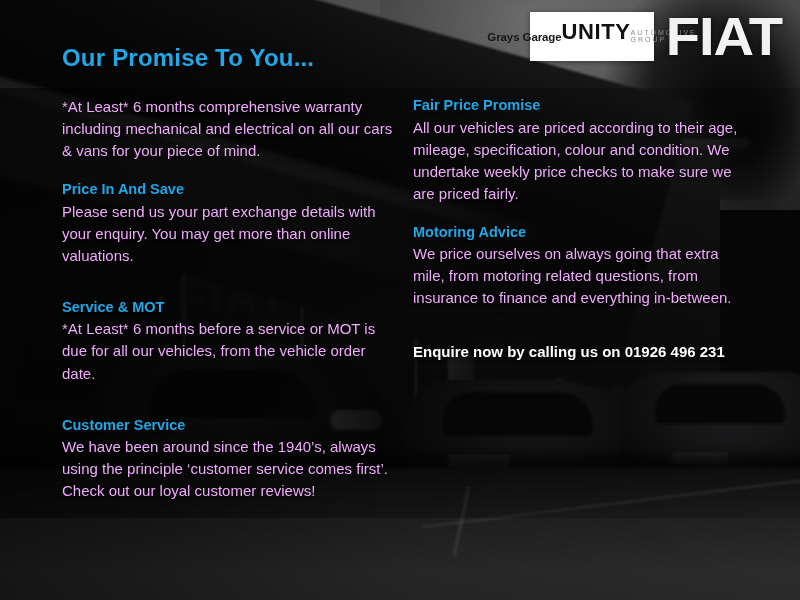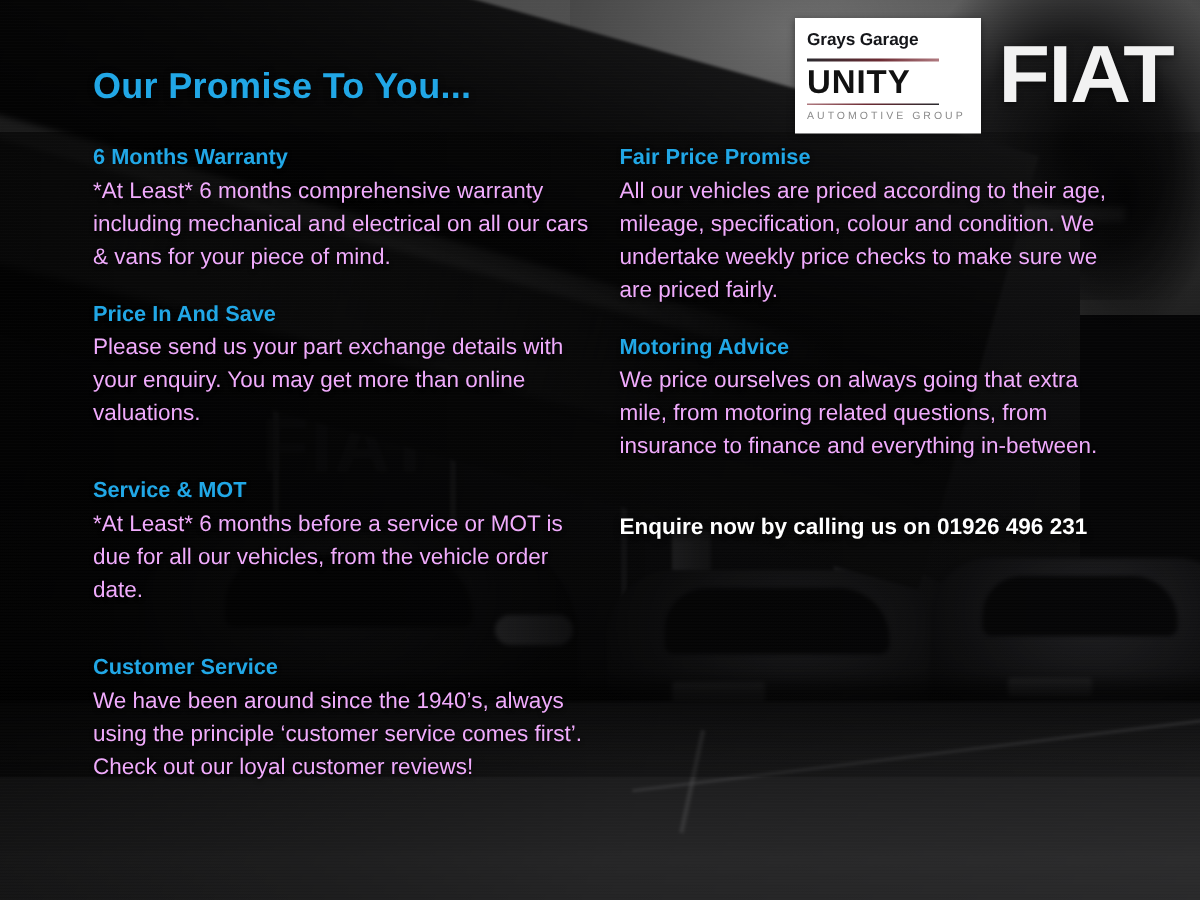--- a/index.html
+++ b/index.html
@@ -137,22 +137,22 @@
   .page-title{
     position:absolute;left:62px;top:28px;
     font-size:24px;font-weight:700;letter-spacing:.2px;
     color:#21a7e6;
     text-shadow:0 1px 4px rgba(0,0,0,.55);
     white-space:nowrap;
   }
 
   .logo-lockup{position:absolute;right:16px;top:12px;display:flex;align-items:center;gap:14px;}
   .unity-logo{
-    background:#fff;width:108px;padding:9px 8px 8px;
-    display:flex;flex-direction:column;align-items:flex-start;justify-content:center;
+    background:#fff;width:108px;padding:9px 8px 18px;
+    display:flex;align-items:flex-end;justify-content:center;
     box-shadow:0 1px 5px rgba(0,0,0,.45);
   }
   .unity-top{font-size:11.5px;font-weight:700;color:#15161a;letter-spacing:-.1px;line-height:1.1;white-space:nowrap;}
   .unity-rule{width:88px;height:2px;margin:5px 0 3px;
     background:linear-gradient(90deg,#2a2a2e 0%,#6c2b33 55%,#b07a80 100%);}
   .unity-rule.bottom{margin:3px 0 4px;height:1.5px;
     background:linear-gradient(90deg,#b07a80 0%,#6c2b33 45%,#2a2a2e 100%);}
   .unity-main{font-size:22px;font-weight:700;color:#111;letter-spacing:.6px;line-height:1;}
   .unity-sub{font-size:7px;font-weight:400;color:#8b8b8b;letter-spacing:2px;line-height:1;}
   .fiat-mark{
@@ -240,21 +240,20 @@
         <div class="unity-sub">AUTOMOTIVE GROUP</div>
       </div>
       <div class="fiat-mark">FIAT</div>
     </div>
 
     <div class="columns">
 
       <div class="col col-left">
 
         <div class="block">
-          <p class="block-heading">6 Months Warranty</p>
           <p class="block-body">*At Least* 6 months comprehensive warranty including mechanical and electrical on all our cars &amp; vans for your piece of mind.</p>
         </div>
 
         <div class="block">
           <p class="block-heading">Price In And Save</p>
           <p class="block-body">Please send us your part exchange details with your enquiry. You may get more than online valuations.</p>
         </div>
 
         <div class="gap-lg"></div>
 

